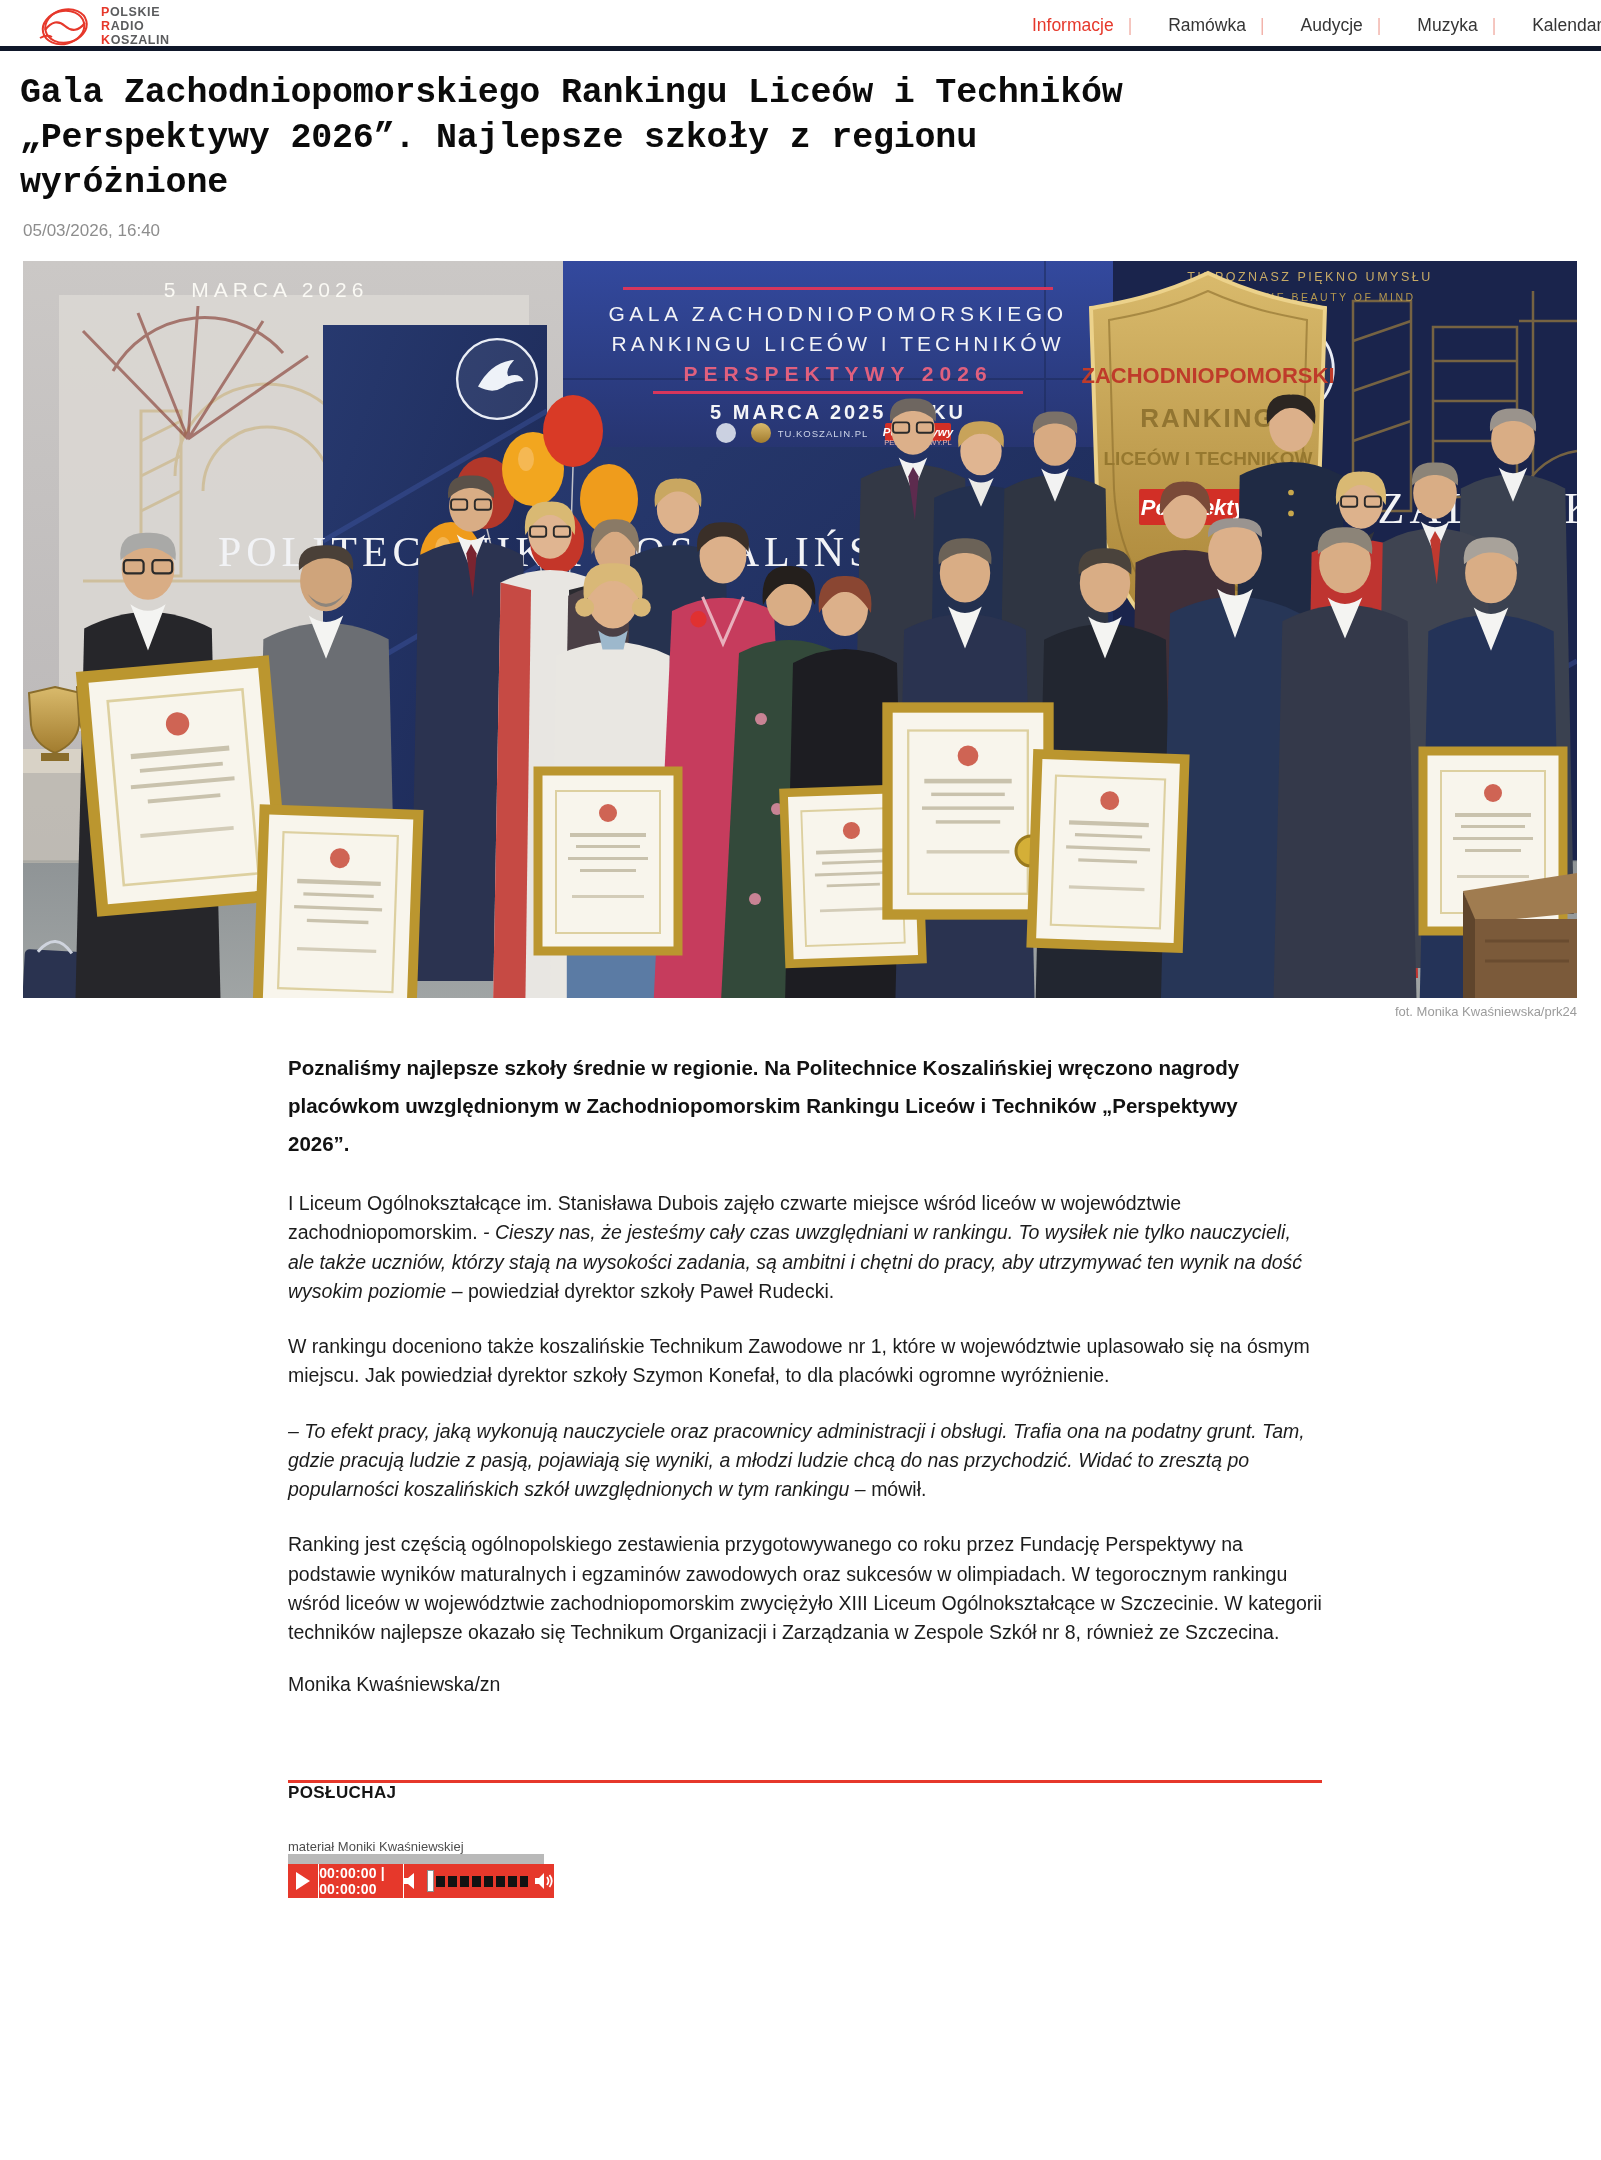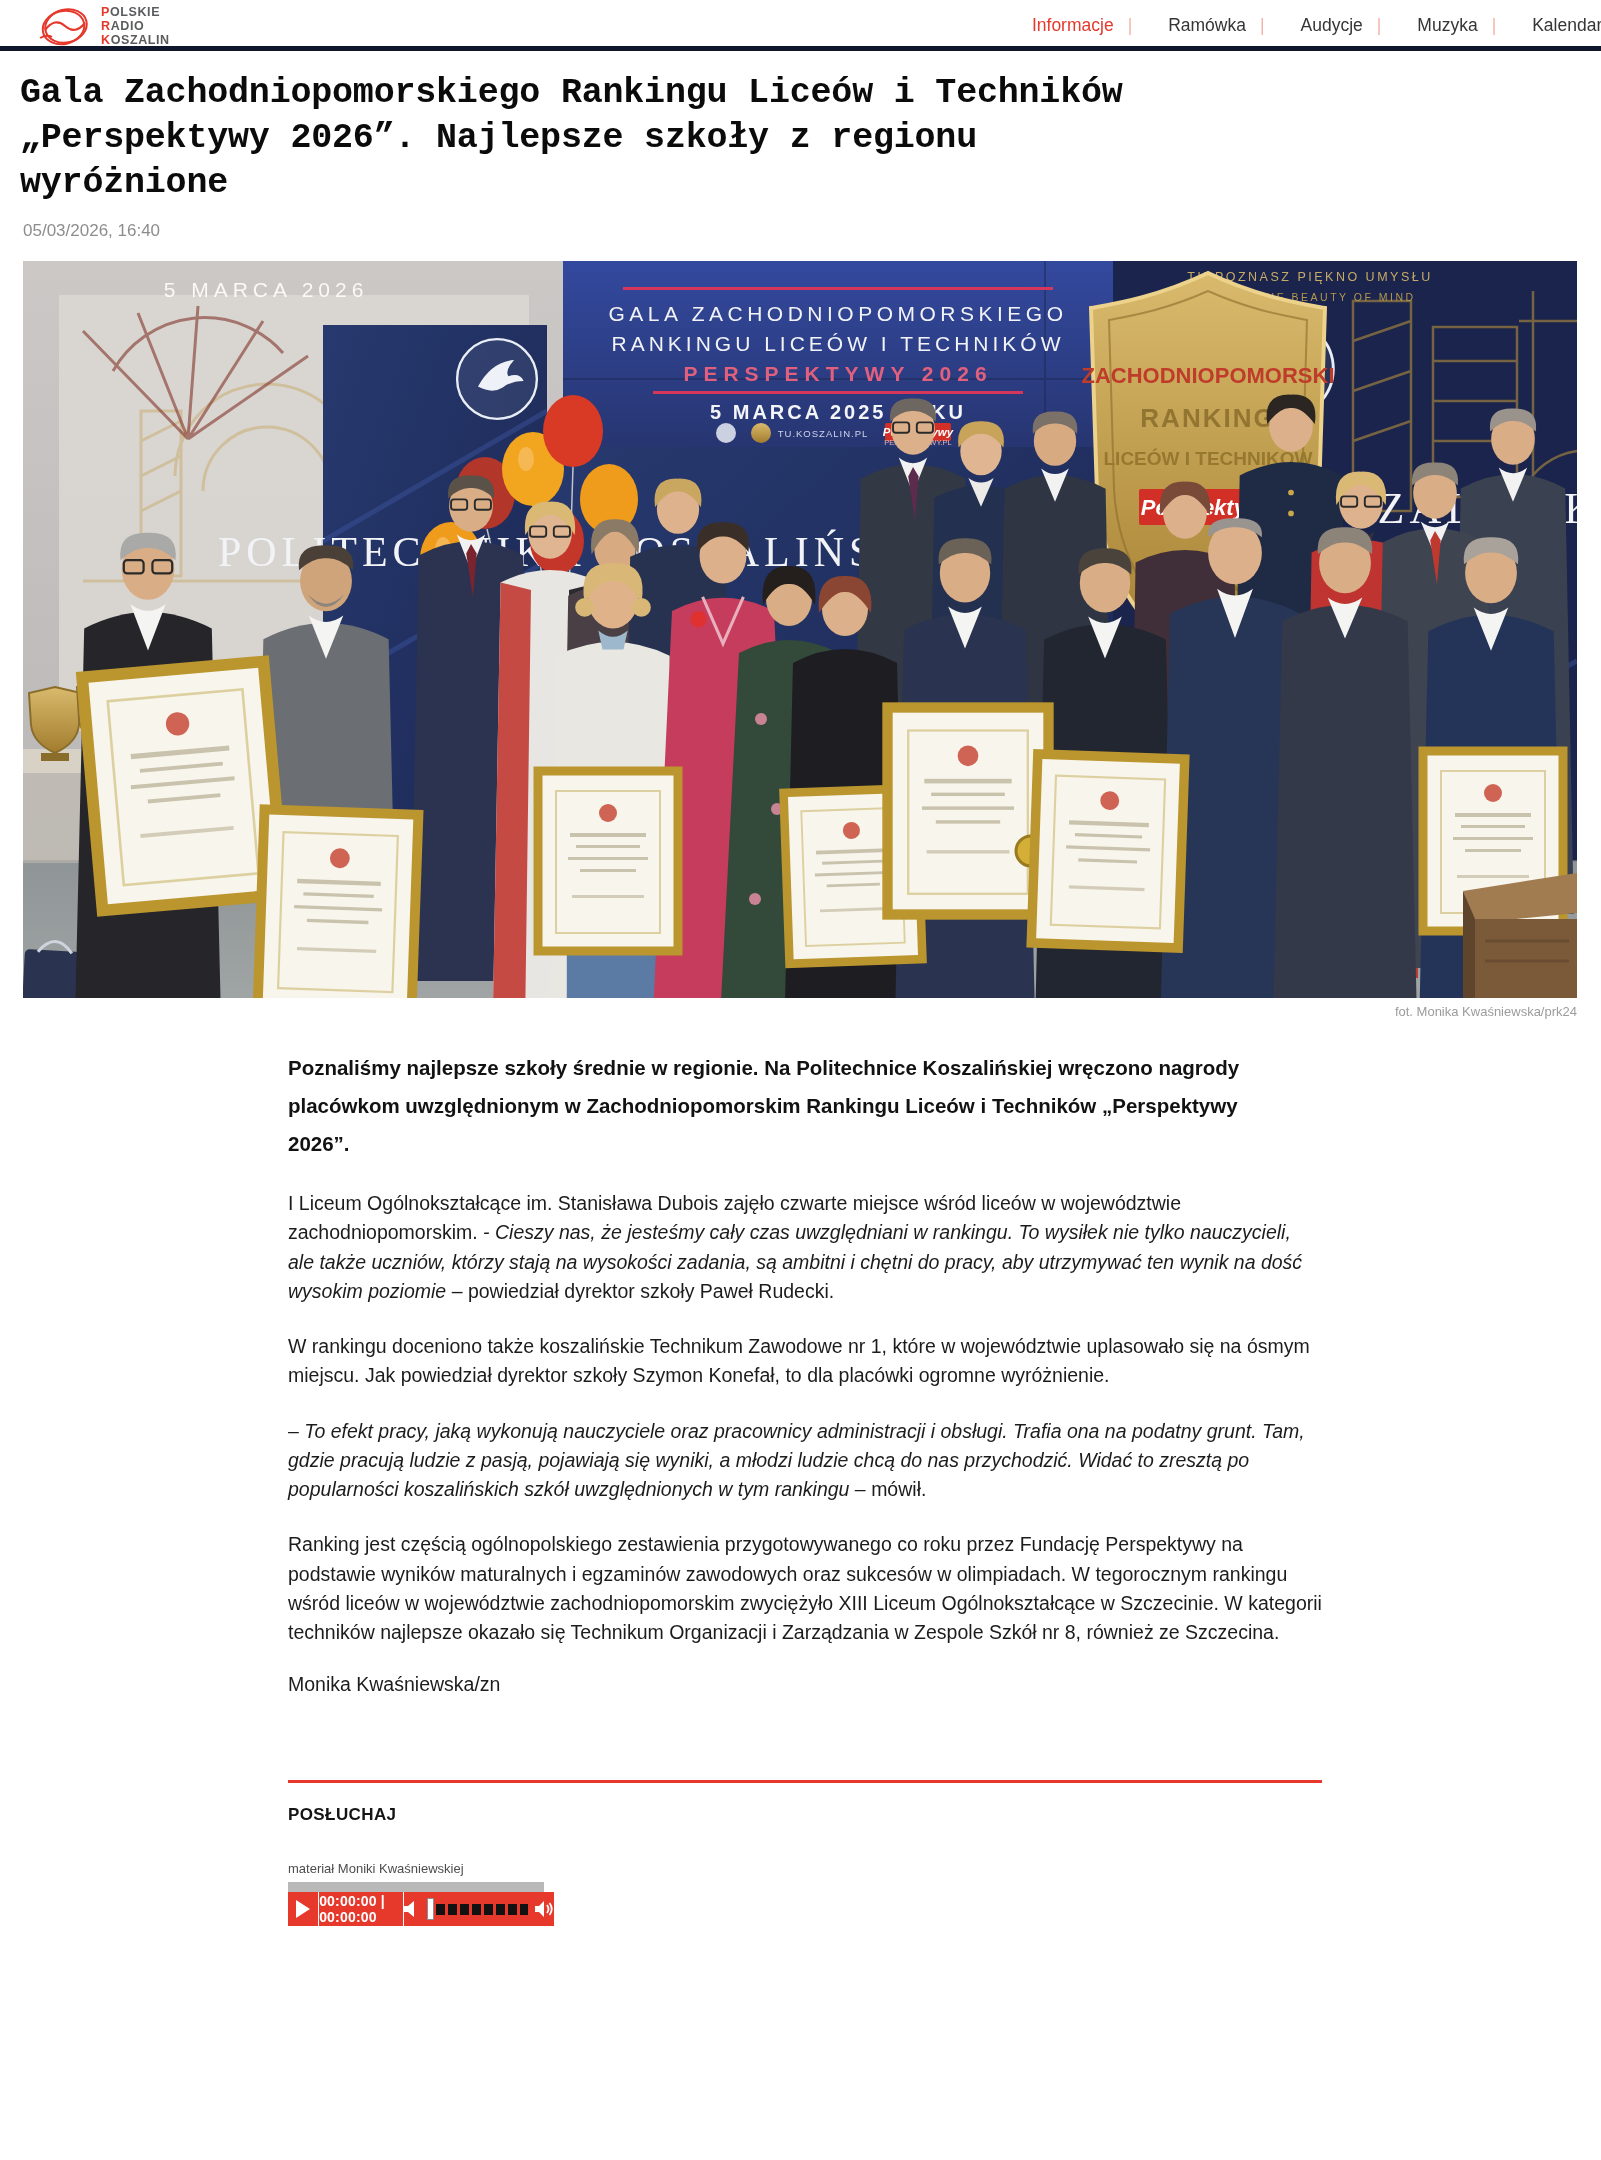--- a/index.html
+++ b/index.html
@@ -26,25 +26,25 @@
   .caption { width:1554px; margin:6px 0 0 23px; text-align:right; color:#9c9c9c; font-size:13px; }
 
   
   .body-col { margin-left:288px; width:1034px; }
   .lead { font-weight:bold; font-size:20.5px; line-height:1.85; margin-top:30px; color:#121212; max-width:960px; }
   .body-col p.para { font-size:19.5px; line-height:1.5; margin-top:26px; color:#1c1c1c; }
   .body-col p.para em { font-style:italic; }
   .author { font-size:19.5px; margin-top:26px; }
 
   .red-rule { width:1034px; height:3px; background:#e6382b; border:0; margin-top:84px; }
-  .listen-heading { margin-top:22px; font-size:17px; font-weight:bold; letter-spacing:.4px; color:#141414; }
+  .listen-heading { font-size:17px; font-weight:bold; letter-spacing:.4px; color:#141414; }
   .material { margin-top:36px; font-size:13px; color:#4d4d4d; }
 
   
-  .player { margin-top:6px; width:266px; }
+  .player { width:266px; }
   .player-progress { width:256px; height:10px; background:#b9b9b9; cursor:pointer; }
   .player-bar { width:266px; height:34px; background:#e6382b; display:flex; align-items:stretch; }
   .pb-sep { width:2px; background:#fff; }
   .play-btn { width:42px; display:flex; align-items:center; justify-content:center; background:transparent; border:0; cursor:pointer; }
   .time { width:118px; display:flex; align-items:center; justify-content:center; color:#fff; font-size:14px; font-weight:bold; letter-spacing:.2px; }
   .volume { flex:1; display:flex; align-items:center; justify-content:center; gap:7px; }
   .vol-slider { display:flex; align-items:center; cursor:pointer; }
   .vol-handle { width:7px; height:22px; background:#fff; border:1px solid #8d8d8d; }
   .vol-segments { width:92px; height:11px; margin-left:2px; background:repeating-linear-gradient(90deg,#121212 0 9px,#e6382b 9px 12px); }
 </style>

